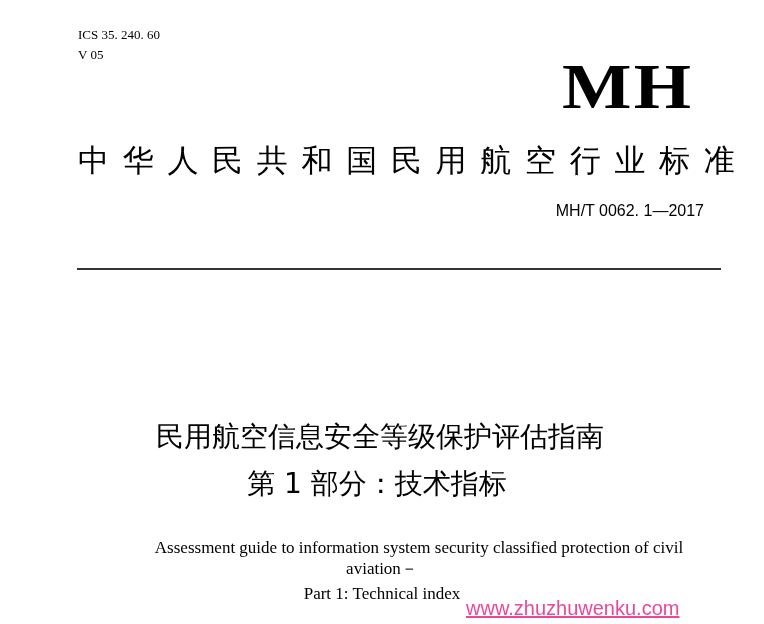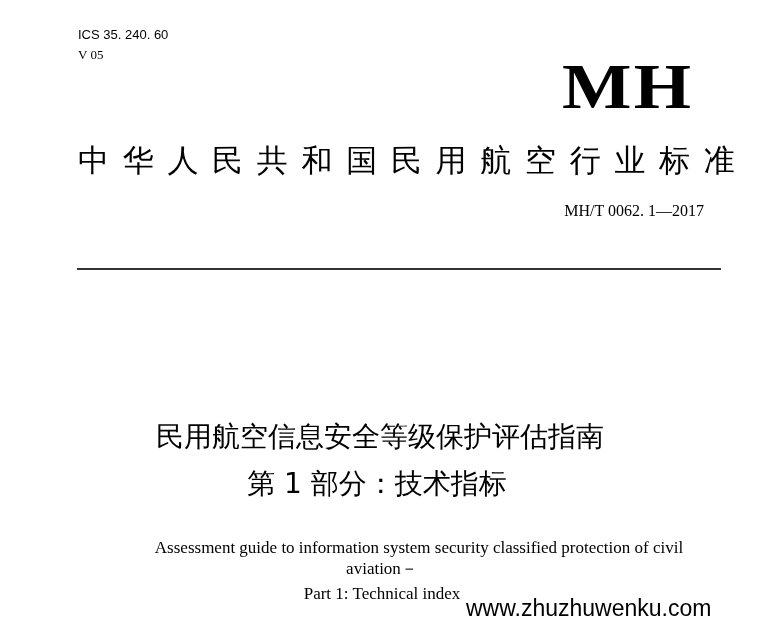--- a/index.html
+++ b/index.html
@@ -6,21 +6,21 @@
     body {
       width: 764px; height: 624px;
       background: #ffffff;
       position: relative;
       overflow: hidden;
       color: #000;
     }
     .abs { position: absolute; white-space: nowrap; }
     .ics {
       left: 78px; top: 27px;
-      font-family: Liberation Sans, sans-serif;
+      font-family: Liberation Serif, serif;
       font-size: 13px; line-height: 16px;
     }
     .ccs {
       left: 78px; top: 47px;
       font-family: "Liberation Serif", serif;
       font-size: 13px; line-height: 16px;
     }
     .logo {
       left: 562px; top: 52px;
       font-family: "Liberation Serif", serif;
@@ -31,21 +31,21 @@
       transform-origin: left top;
     }
     .std-title {
       left: 78px; top: 140px;
       font-family: "DejaVu Sans", sans-serif;
       font-size: 31px; line-height: 40px;
       letter-spacing: 13.7px;
     }
     .std-no {
       right: 60px; top: 201px;
-      font-family: Liberation Serif, serif;
+      font-family: Liberation Sans, sans-serif;
       font-size: 16px; line-height: 20px;
     }
     .rule {
       left: 77px; top: 268px;
       width: 644px; height: 2px;
       background: #333333;
     }
     .title-cn {
       left: 0; width: 764px; text-align: center;
       font-family: "DejaVu Sans", sans-serif;
@@ -57,22 +57,23 @@
       left: 0; width: 764px; text-align: center;
       font-family: "Liberation Serif", serif;
       font-size: 17px; line-height: 22px;
     }
     .e1 { top: 537px; left: 0px; padding-left: 37px; }
     .e2 { top: 558px; left: 0px; font-family: Liberation Serif, serif; }
     .e3 { top: 583px; left: 0px; }
     .watermark {
       left: 466px; top: 594px;
       font-family: "Liberation Sans", sans-serif;
-      font-size: 23px; line-height: 28px;
-      color: #000000;
+      font-size: 20px; line-height: 28px;
+      color: #ec4899;
+      text-decoration: underline;
     }
   </style>
 </head>
 <body>
 
 <div class="abs ics">ICS  35. 240. 60</div>
 <div class="abs ccs">V  05</div>
 <div class="abs logo">MH</div>
 <div class="abs std-title">中华人民共和国民用航空行业标准</div>
 <div class="abs std-no">MH/T 0062. 1—2017</div>

